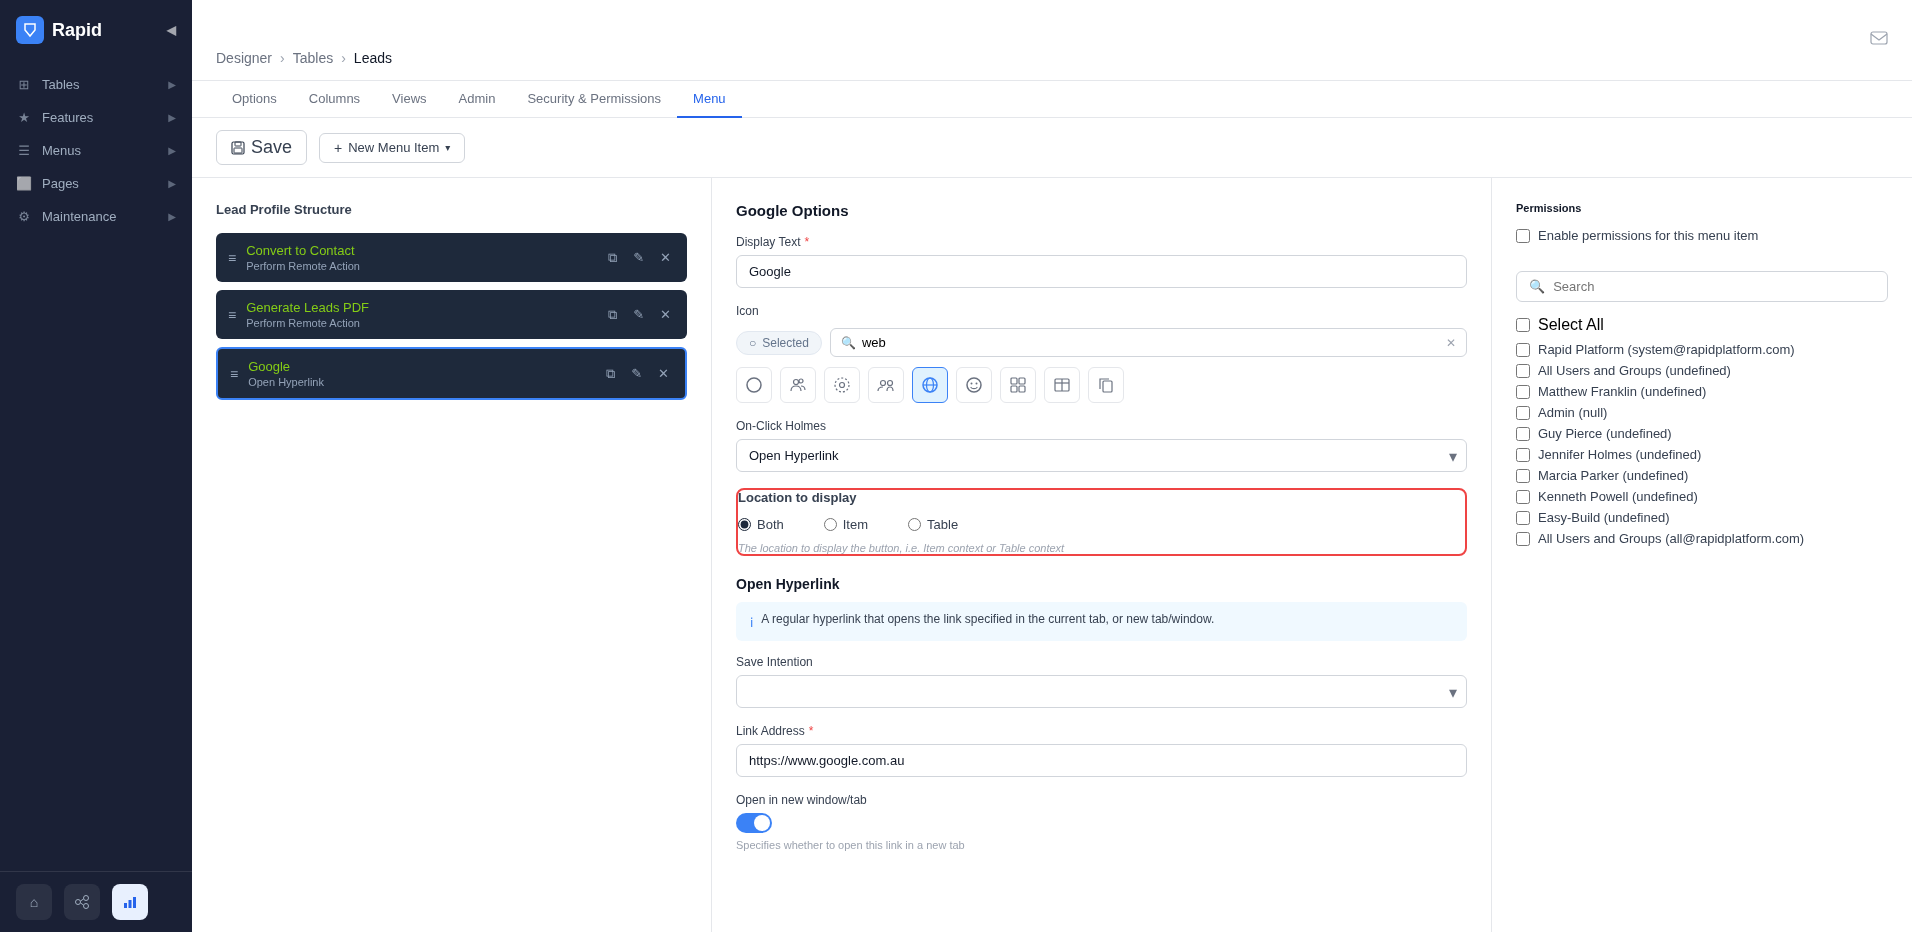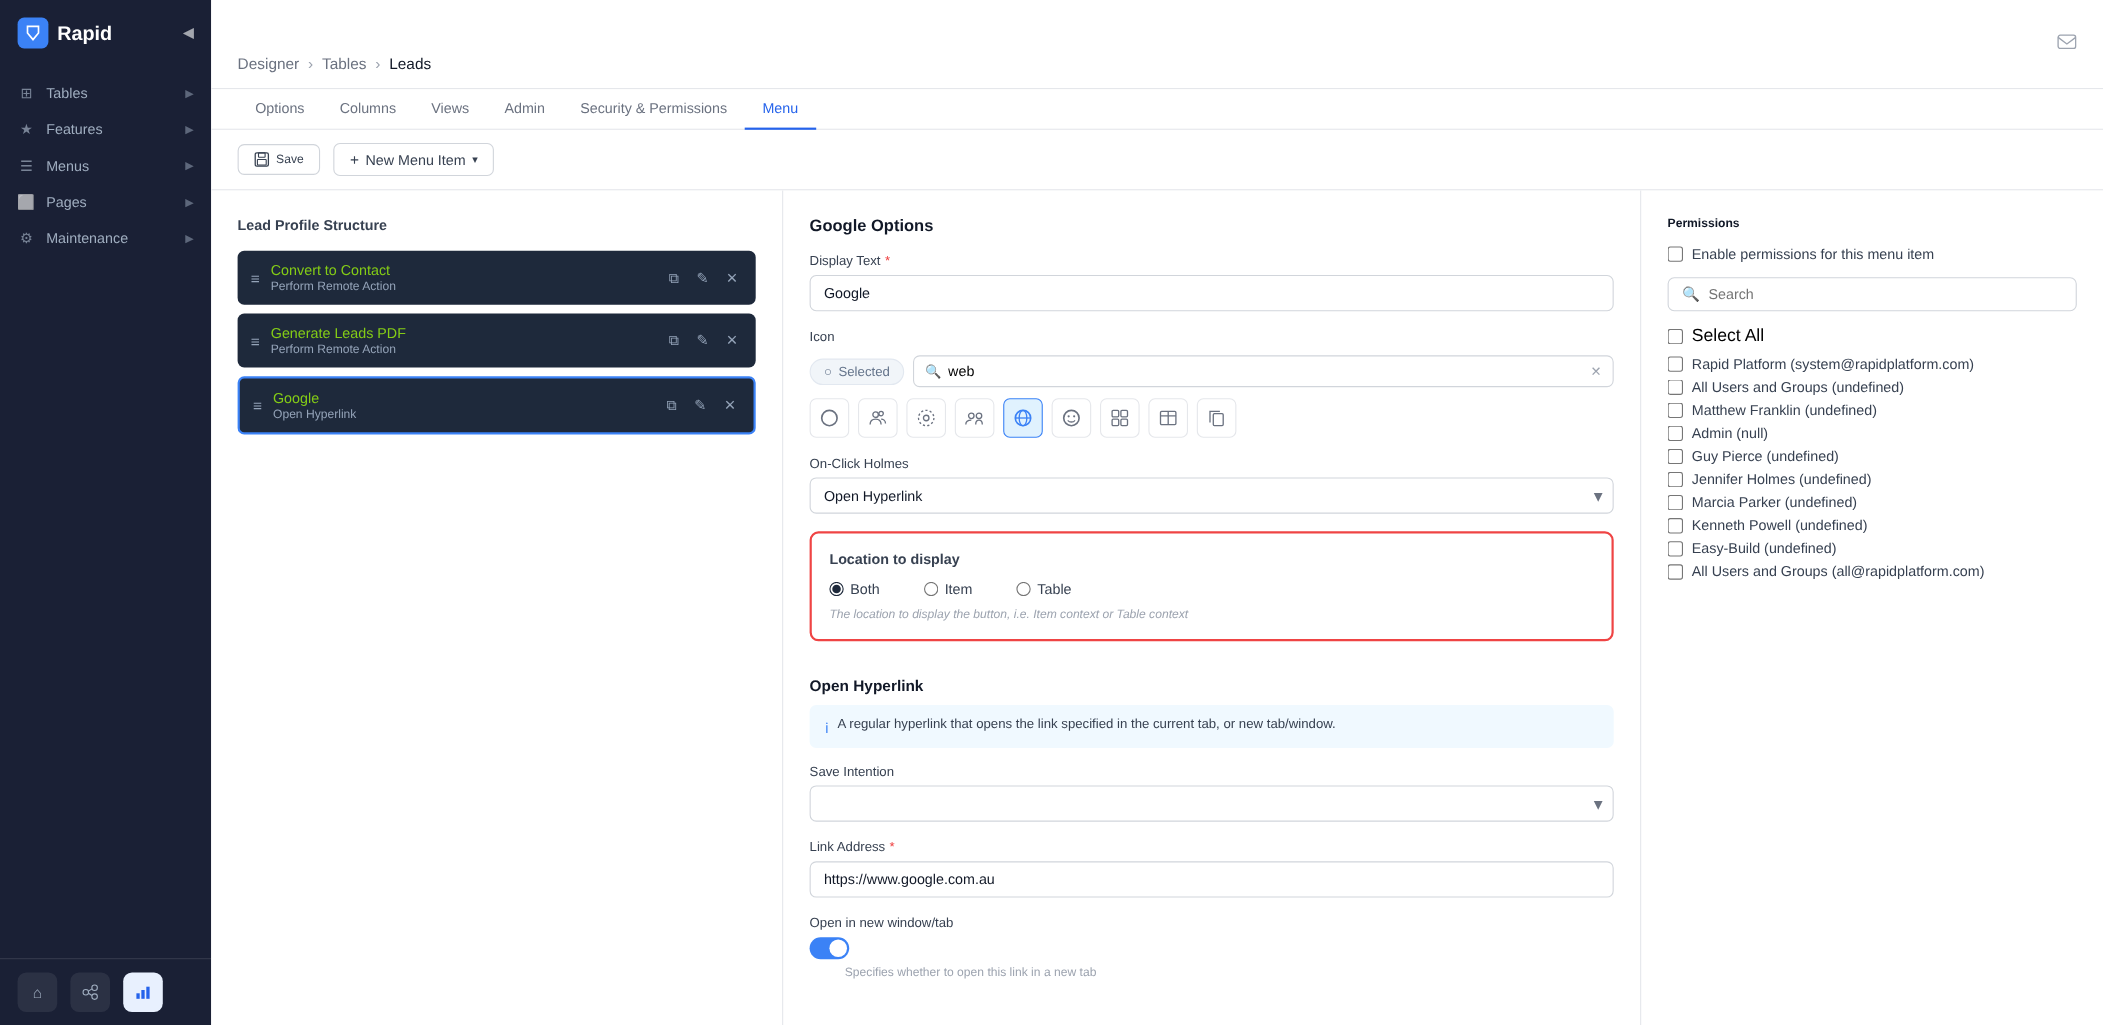--- a/index.html
+++ b/index.html
@@ -120,21 +120,21 @@
       gap: 12px;
       padding: 12px 24px;
       border-bottom: 1px solid #e5e7eb;
     }
     .btn-save {
       display: flex; align-items: center; gap: 6px;
       padding: 6px 14px;
       background: #fff;
       border: 1px solid #d1d5db;
       border-radius: 6px;
-      font-size: 11px;
+      font-size: 18px;
       color: #374151;
       cursor: pointer;
     }
     .btn-new-menu {
       display: flex; align-items: center; gap: 6px;
       padding: 6px 14px;
       background: #fff;
       border: 1px solid #d1d5db;
       border-radius: 6px;
       font-size: 13px;
@@ -287,22 +287,21 @@
     }
     .select-chevron {
       position: absolute; right: 10px; top: 50%; transform: translateY(-50%);
       color: #6b7280; pointer-events: none;
     }
 
     
     .location-box {
       border: 2px solid #ef4444;
       border-radius: 8px;
-      padding: 16px;
-      margin-bottom: 32px;
+      margin-bottom: 20px;
     }
     .location-title {
       font-size: 13px;
       font-weight: 600;
       color: #374151;
       margin-bottom: 12px;
     }
     .radio-group {
       display: flex;
       gap: 40px;
@@ -377,21 +376,21 @@
     .permissions-title {
       font-size: 11px;
       font-weight: 600;
       color: #111827;
       margin-bottom: 14px;
     }
     .enable-permissions {
       display: flex;
       align-items: center;
       gap: 8px;
-      margin-bottom: 14px;
+      margin-bottom: 28px;
     }
     .perm-checkbox { width: 14px; height: 14px; cursor: pointer; accent-color: #3b82f6; }
     .perm-label { font-size: 13px; color: #374151; }
     .search-box {
       display: flex;
       align-items: center;
       border: 1px solid #d1d5db;
       border-radius: 6px;
       padding: 7px 12px;
       gap: 8px;
@@ -725,21 +724,21 @@
       </div>
       <input class="form-input" type="text" value="https://www.google.com.au" style="">
 
       
       <div class="form-label">Open in new window/tab</div>
       <div class="toggle-wrap">
         <div class="toggle">
           <div class="toggle-knob"></div>
         </div>
       </div>
-      <div style="font-size:11px; color:#9ca3af; margin-top:6px;margin-left:32px;">Specifies whether to open this link in a new tab</div>
+      <div style="font-size:11px; color:#9ca3af; margin-top:6px;">Specifies whether to open this link in a new tab</div>
     </div>
 
     <div class="right-panel">
       <div class="permissions-title">Permissions</div>
 
       <div class="enable-permissions">
         <input type="checkbox" class="perm-checkbox" style="">
         <span class="perm-label">Enable permissions for this menu item</span>
       </div>
 

